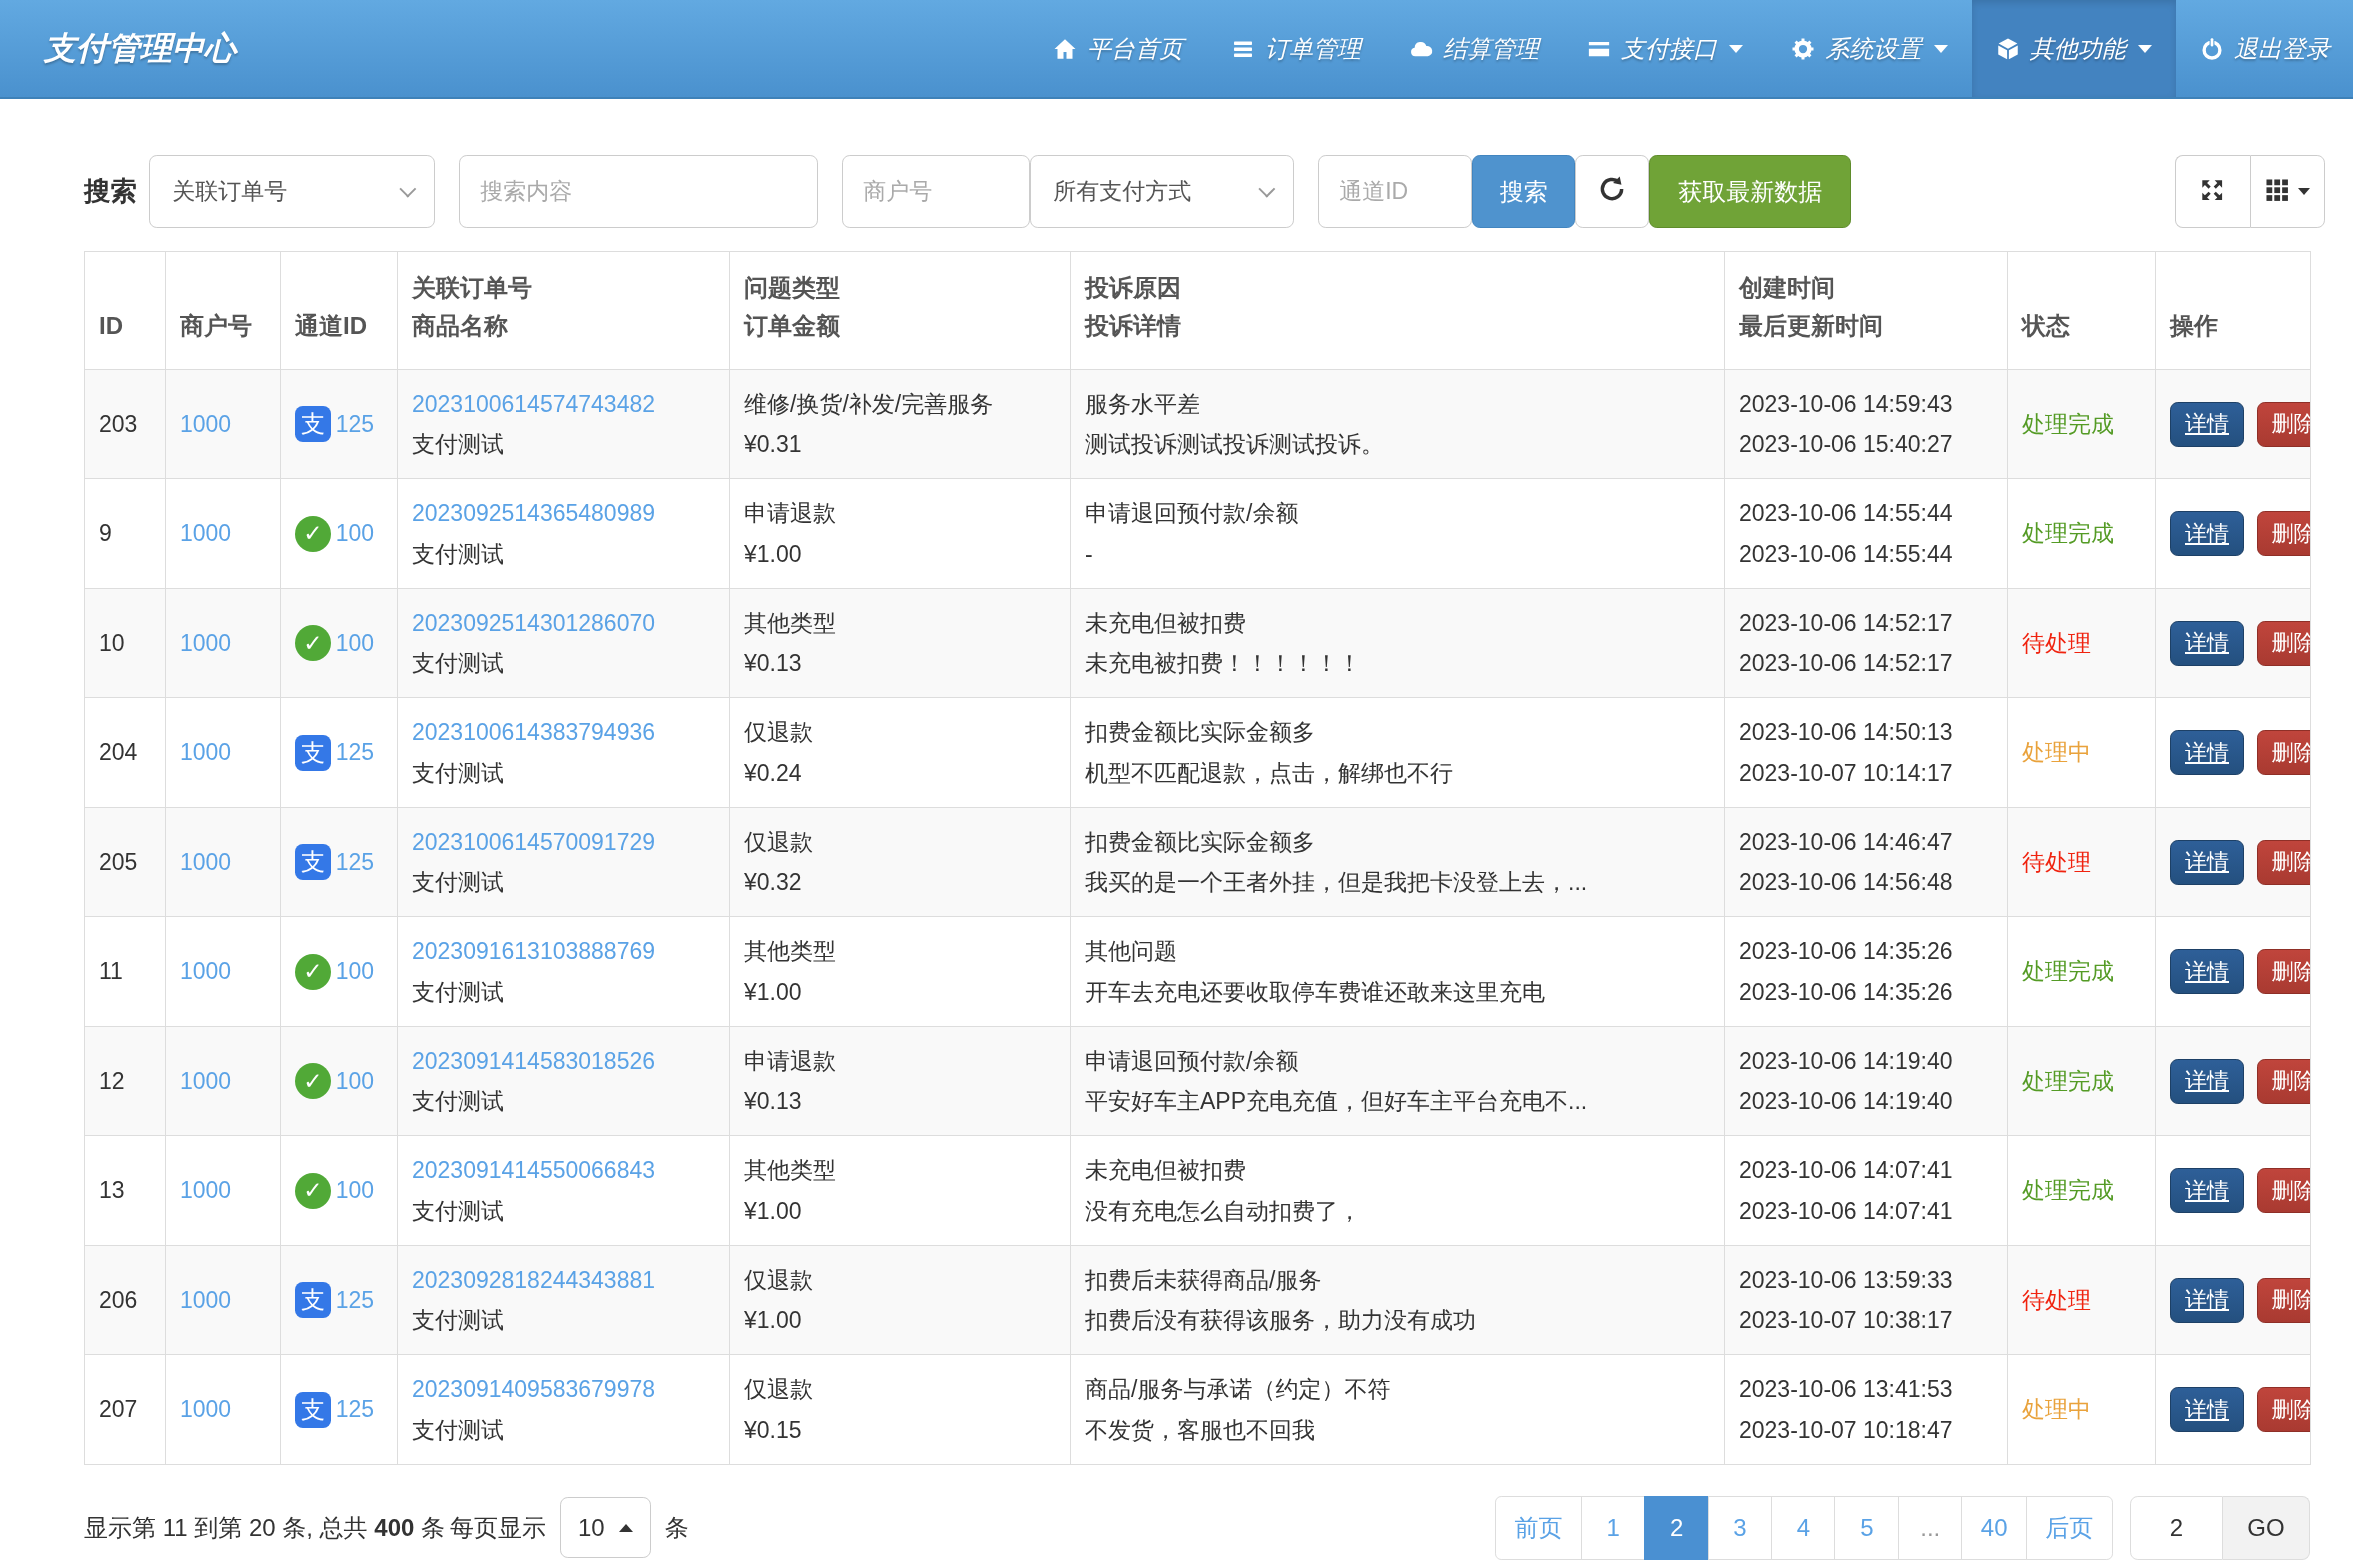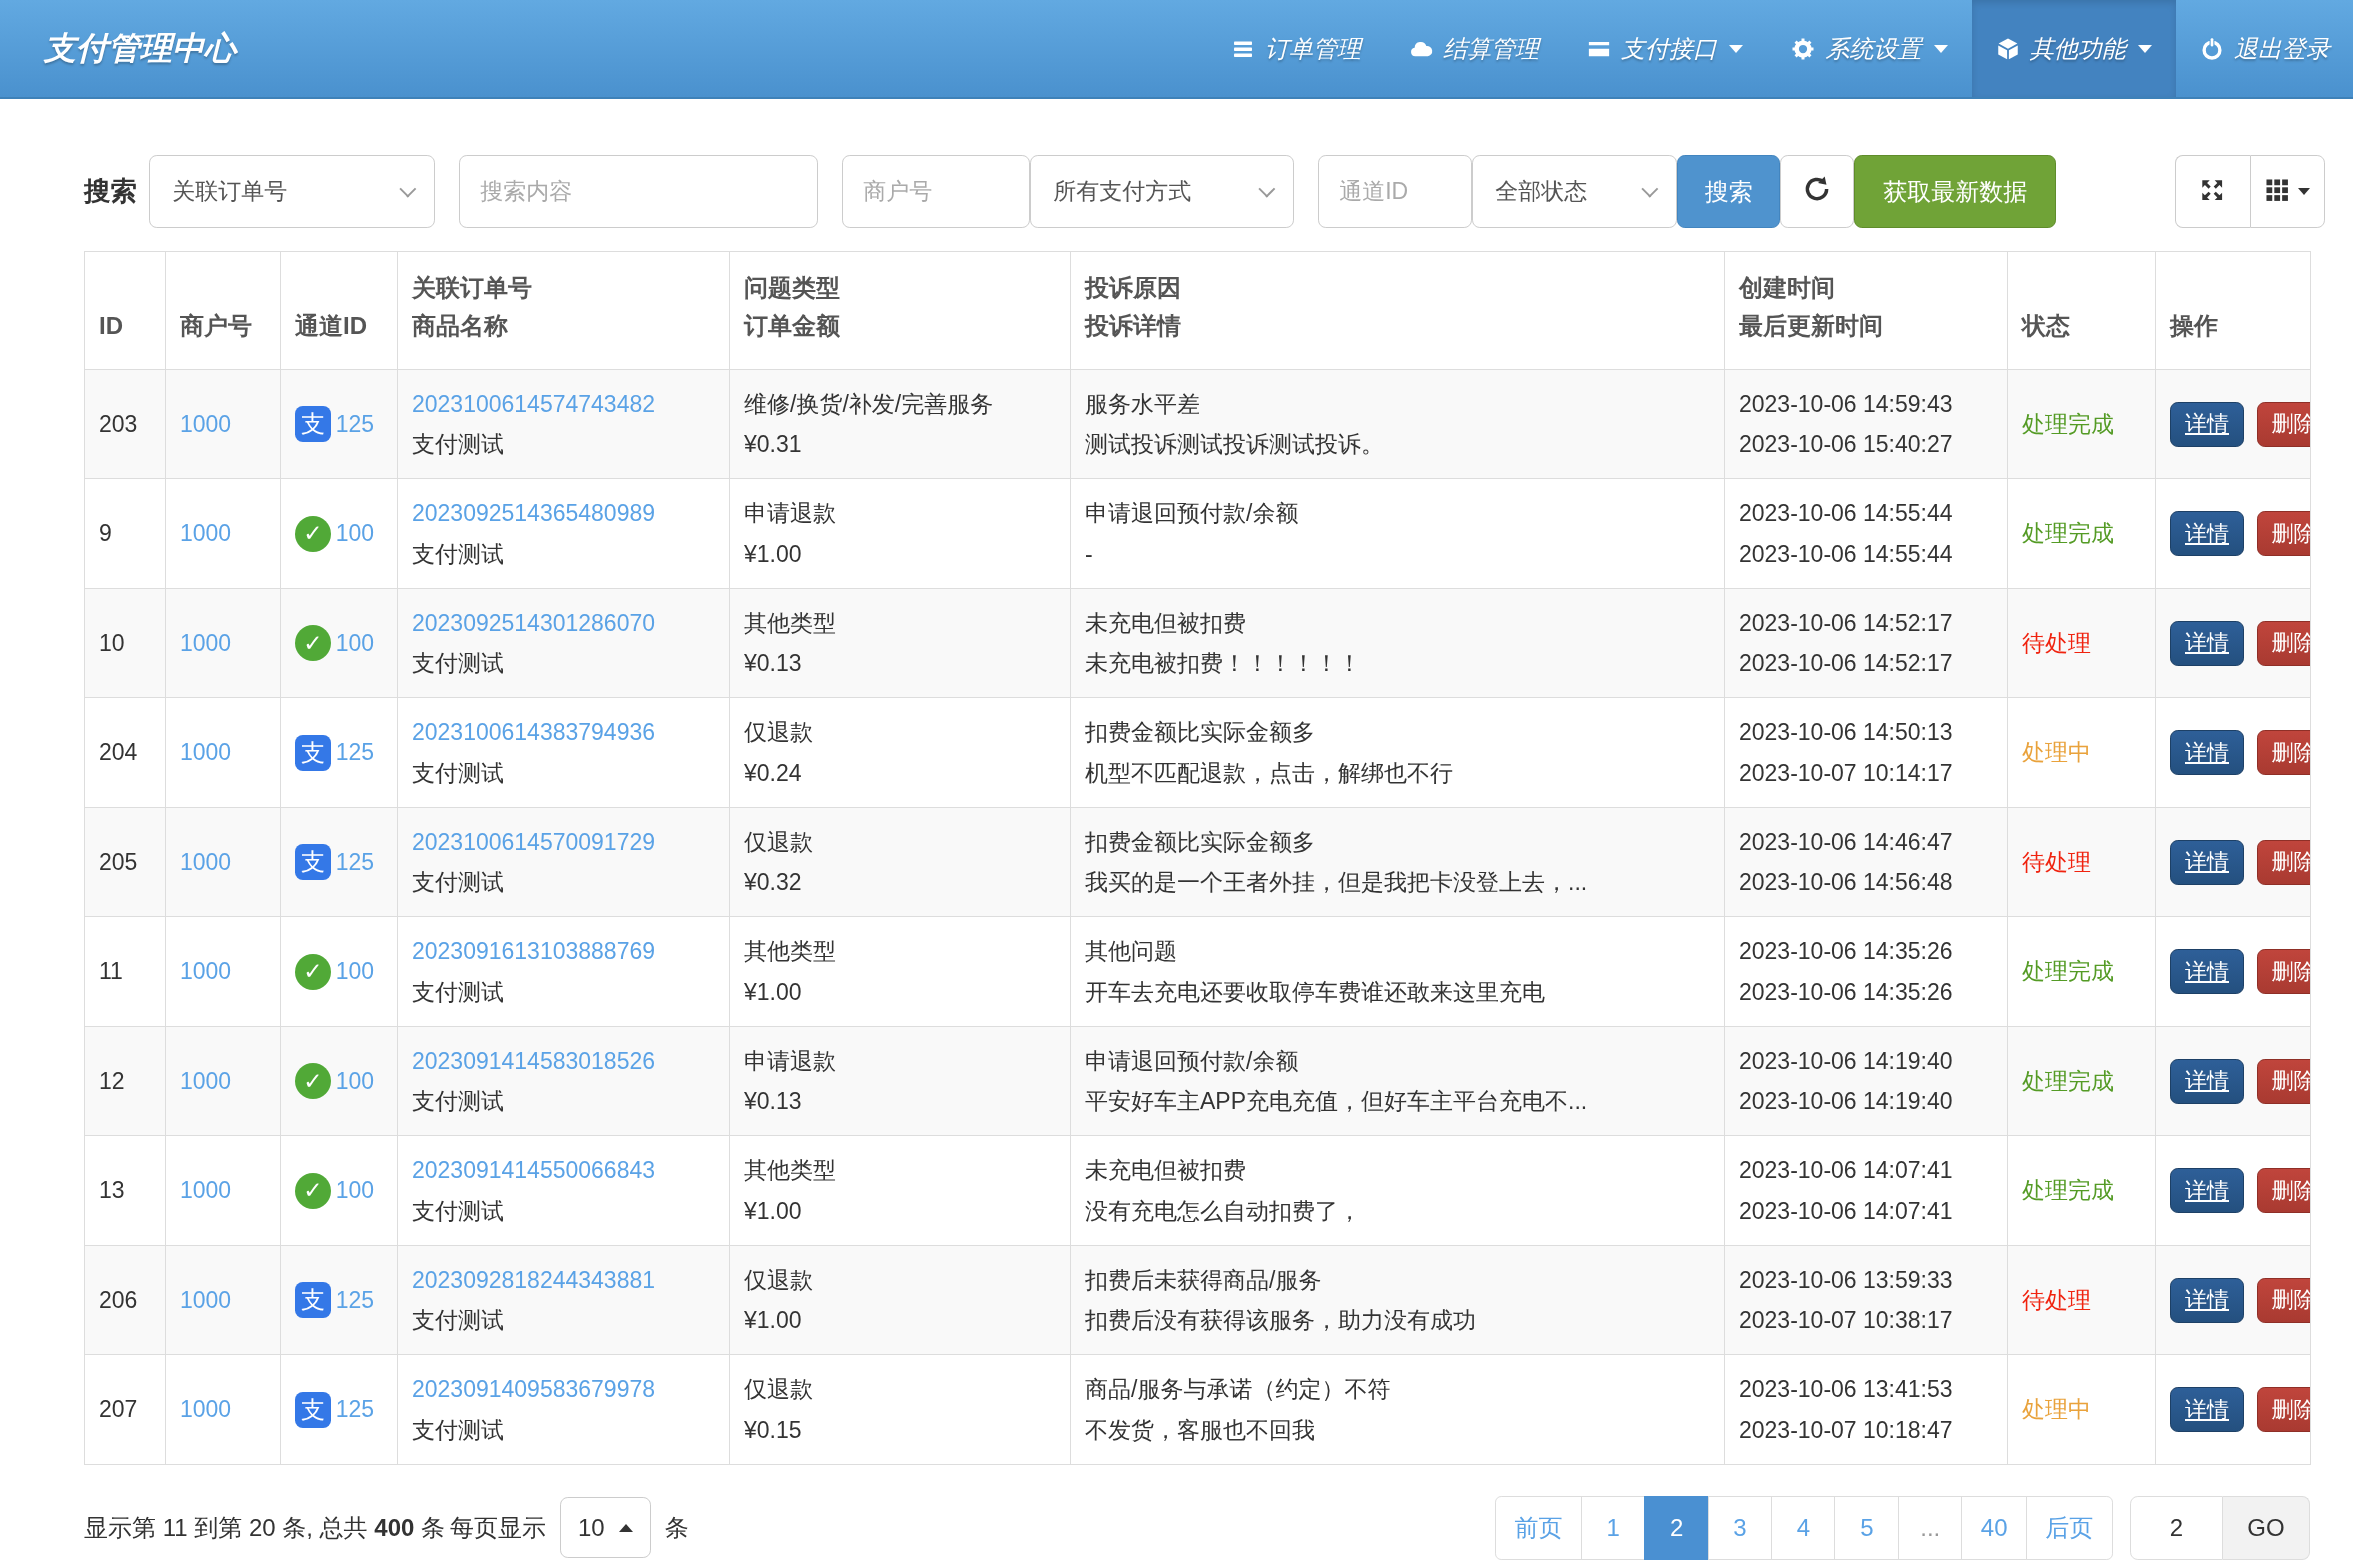--- a/index.html
+++ b/index.html
@@ -102,20 +102,28 @@
 </style>
 </head>
 <body>
 
 <div class="navbar">
   <div class="brand">支付管理中心</div>
   <div class="nav">
     <div class="nav-item">
       <span class="nav-icon">
           <svg viewBox="0 0 32 32" fill="#fff">
+            <path d="M16 3 2 16h4v13h8v-9h4v9h8V16h4L16 3z"></path>
+          </svg>
+        </span>
+      <span>平台首页</span>
+    </div>
+    <div class="nav-item">
+      <span class="nav-icon">
+          <svg viewBox="0 0 32 32" fill="#fff">
             <rect x="4" y="6" width="24" height="4.5" rx="1"></rect>
             <rect x="4" y="14" width="24" height="4.5" rx="1"></rect>
             <rect x="4" y="22" width="24" height="4.5" rx="1"></rect>
           </svg>
         </span>
       <span>订单管理</span>
     </div>
     <div class="nav-item">
       <span class="nav-icon">
           <svg viewBox="0 0 32 32" fill="#fff">
@@ -182,24 +190,20 @@
     <span>关联订单号</span>
     <span class="chev"></span>
   </div>
   <input class="ctl w-keyword" placeholder="搜索内容" style="">
   <input class="ctl w-merchant" placeholder="商户号" style="">
   <div class="ctl select w-paytype">
     <span>所有支付方式</span>
     <span class="chev"></span>
   </div>
   <input class="ctl w-channel" placeholder="通道ID" style="">
-  <div class="ctl select w-status">
-    <span>全部状态</span>
-    <span class="chev"></span>
-  </div>
   <button class="btnx btn-search">搜索</button>
   <button class="btnx btn-refresh">
     <span><svg viewBox="0 0 32 32">
           <path d="M27 16a11 11 0 1 1-3.4-7.9" fill="none" stroke="#333" stroke-width="4"></path>
           <path d="M24.8 1.6l2 9.6-9.6-2z" fill="#333"></path>
         </svg></span>
   </button>
   <button class="btnx btn-latest">获取最新数据</button>
   <div class="view-group">
     <div class="view-btn">

